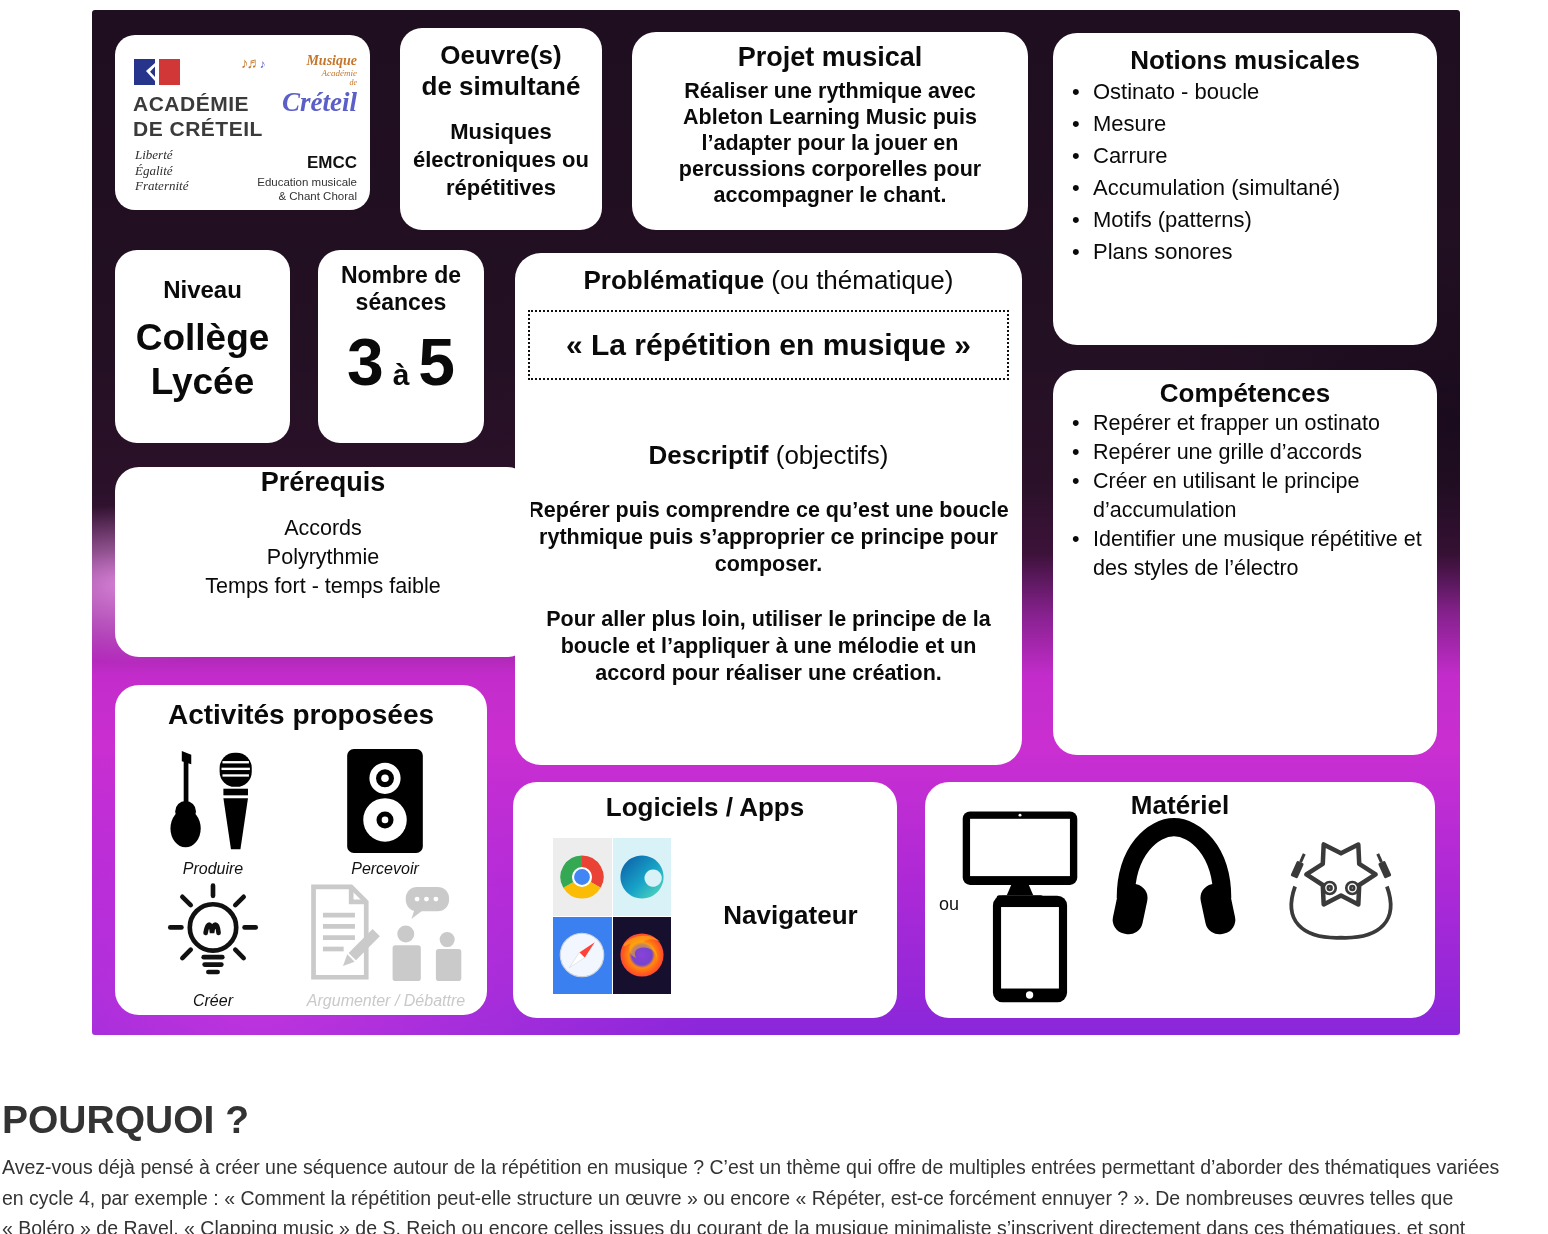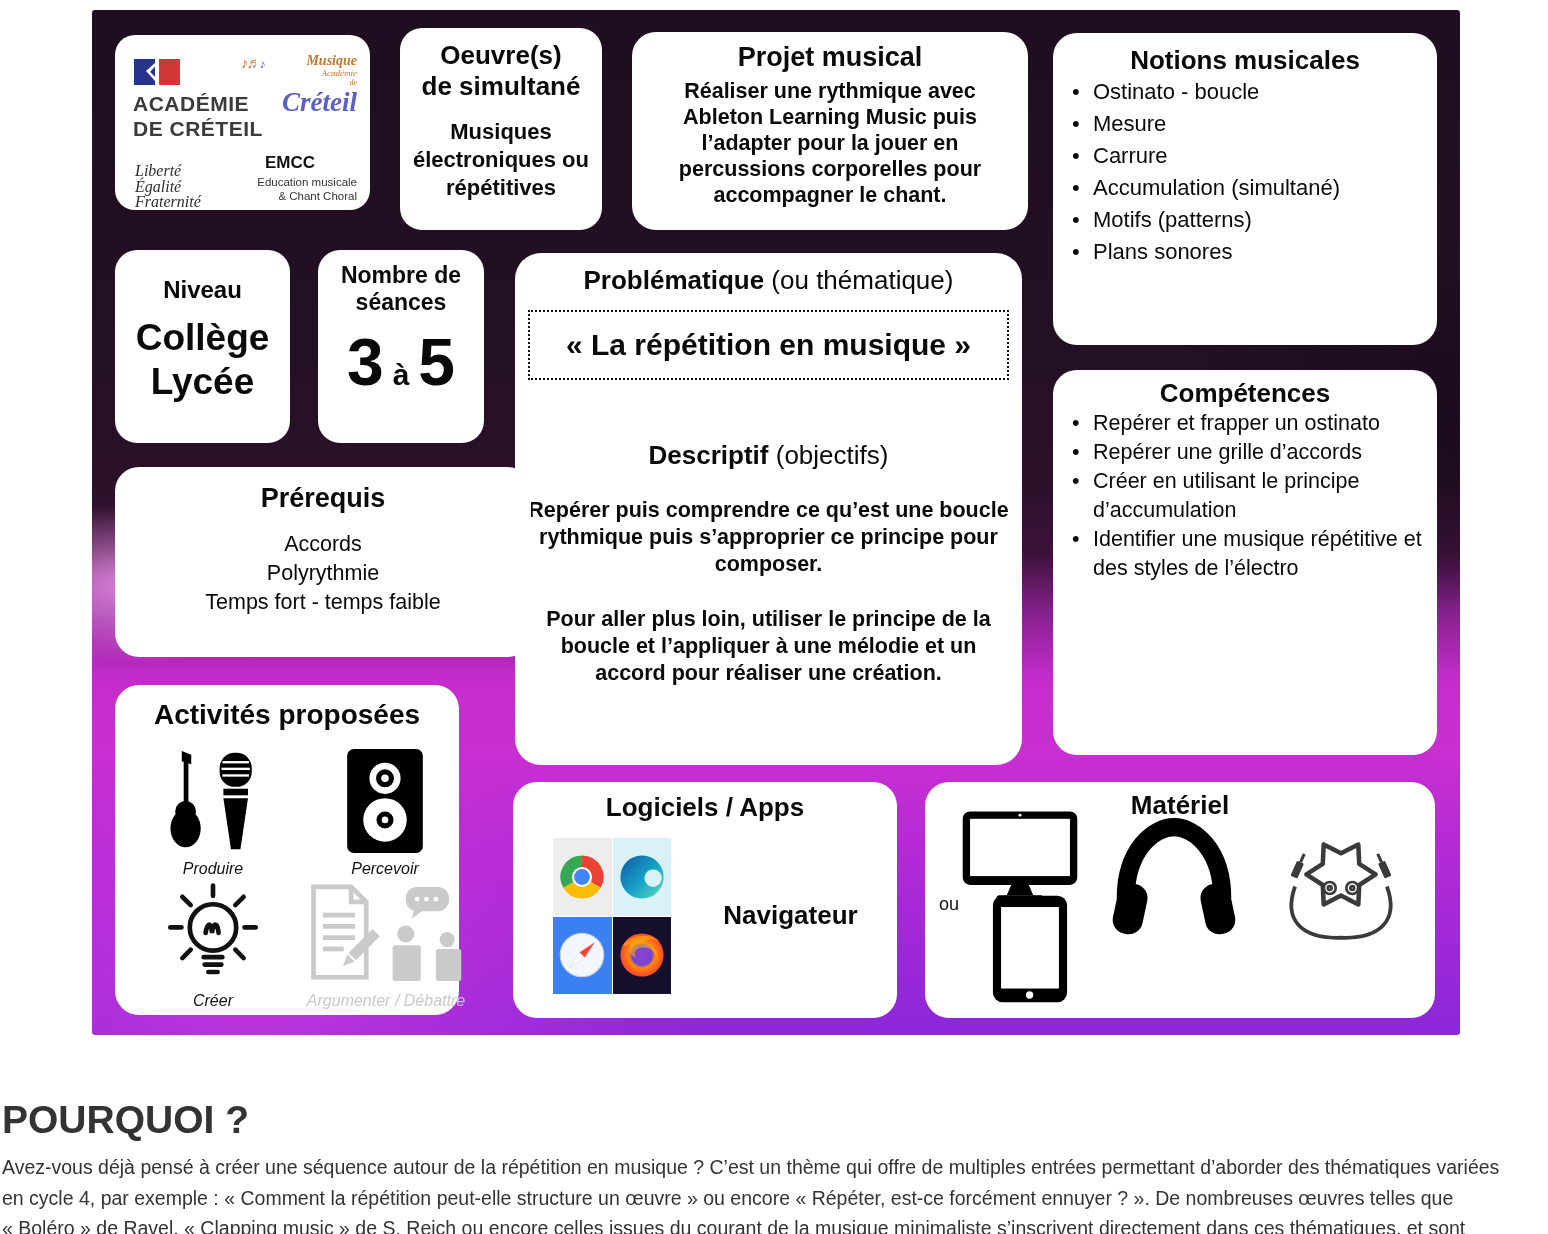--- a/index.html
+++ b/index.html
@@ -25,69 +25,69 @@
     box-sizing:border-box;text-align:center;
   }
   .card-title{font-weight:bold;}
   
   .logo-card{left:23px;top:25px;width:255px;height:175px;border-radius:20px;text-align:left;}
   .flag{position:absolute;left:19px;top:24px;width:46px;height:26px;}
   .flag .blue{position:absolute;left:0;top:0;width:21px;height:26px;background:#26348b;}
   .flag .red{position:absolute;left:25px;top:0;width:21px;height:26px;background:#d13737;}
   .flag .face{position:absolute;left:12px;top:4px;width:9px;height:18px;background:#fff;clip-path:polygon(100% 0,0 45%,100% 100%,100% 78%,45% 48%,100% 20%);}
   .academy-name{position:absolute;left:18px;top:56px;font-weight:bold;font-size:21px;line-height:25px;letter-spacing:.5px;color:#3b3b3b;}
-  .motto{position:absolute;left:20px;top:112px;font-family:"Liberation Serif","DejaVu Serif",serif;font-style:italic;font-size:16px;line-height:15.5px;color:#2e2e2e;margin-top:16px;}
+  .motto{position:absolute;left:20px;top:112px;font-family:"Liberation Serif","DejaVu Serif",serif;font-style:italic;font-size:13px;line-height:15.5px;color:#2e2e2e;}
   .music-logo{position:absolute;left:150px;top:18px;width:92px;text-align:right;font-family:"Liberation Serif","DejaVu Serif",serif;font-style:italic;}
   .music-logo .w1{font-size:14px;color:#c6762b;font-weight:bold;line-height:15px;}
   .music-logo .w2{font-size:9px;color:#c6762b;line-height:10px;}
   .music-logo .w3{font-size:8px;color:#c6762b;line-height:9px;}
   .music-logo .script{font-size:27px;color:#5b5fc7;font-weight:bold;line-height:30px;}
   .music-notes{position:absolute;left:-24px;top:2px;font-size:15px;color:#c6762b;font-style:normal;letter-spacing:-2px;}
   .music-notes .n2{color:#5b5fc7;font-size:12px;}
-  .emcc{position:absolute;left:150px;top:118px;width:92px;text-align:left;font-weight:bold;font-size:17px;color:#111;}
+  .emcc{position:absolute;left:150px;top:118px;width:92px;text-align:right;font-weight:bold;font-size:17px;color:#111;}
   .emcc-sub{position:absolute;left:118px;top:140px;width:124px;text-align:right;font-size:11.5px;line-height:14px;color:#333;}
   
   .oeuvre-card{left:308px;top:18px;width:202px;height:202px;border-radius:22px;padding-top:12px;}
   .oeuvre-card .card-title{font-size:26px;line-height:31px;}
   .oeuvre-card .body{font-weight:bold;font-size:22px;line-height:28px;margin-top:16px;padding:0 4px;}
   .projet-card{left:540px;top:22px;width:396px;height:198px;border-radius:24px;padding-top:10px;}
   .projet-card .card-title{font-size:27px;}
   .projet-card .body{font-weight:bold;font-size:21.5px;line-height:26px;margin-top:5px;padding:0 20px;}
   .notions-card{left:961px;top:23px;width:384px;height:312px;padding-top:12px;}
   .notions-card .card-title{font-size:26px;}
   .notions-card ul{margin-top:44px;text-align:left;font-size:22px;line-height:32px;}
   .niveau-card{left:23px;top:240px;width:175px;height:193px;border-radius:22px;padding-top:26px;}
   .niveau-card .card-title{font-size:24px;}
   .niveau-card .big{font-weight:bold;font-size:37px;line-height:44px;margin-top:12px;}
   .seances-card{left:226px;top:240px;width:166px;height:193px;border-radius:22px;padding-top:12px;}
   .seances-card .card-title{font-size:23px;line-height:27px;}
   .seances-row{display:flex;justify-content:center;align-items:baseline;gap:9px;margin-top:8px;}
   .seances-row .big{font-weight:bold;font-size:66px;}
   .seances-row .mid{font-weight:bold;font-size:30px;}
-  .prerequis-card{left:23px;top:457px;width:416px;height:190px;padding-top:16px;}
+  .prerequis-card{left:23px;top:457px;width:416px;height:190px;padding-top:0;}
   .prerequis-card .card-title{font-size:27px;}
   .prerequis-card .plain-list{margin-top:16px;font-size:21.5px;line-height:29px;}
   
   .problematique-card{left:423px;top:243px;width:507px;height:512px;border-radius:26px;padding-top:12px;}
   .problematique-card .card-title{font-size:26px;}
   .title-rest{font-weight:normal;}
   .quote-box{border:2px dotted #111;margin:14px 13px 0 13px;padding:16px 4px;font-weight:bold;font-size:30px;}
   .descriptif{margin-top:60px;font-size:26px;}
   .problematique-card .body{font-weight:bold;font-size:21.5px;line-height:27px;padding:0 10px;}
   .problematique-card .body.p1{margin-top:26px;}
   .problematique-card .body.p2{margin-top:28px;}
   
   .competences-card{left:961px;top:360px;width:384px;height:385px;padding-top:8px;}
   .competences-card .card-title{font-size:26px;}
   .competences-card ul{margin-top:10px;text-align:left;font-size:21.5px;line-height:29px;}
   ul.bullets{margin:0;padding:0 8px 0 40px;list-style:none;}
   ul.bullets li{position:relative;}
   ul.bullets li::before{content:"\2022";position:absolute;left:-21px;}
   
-  .activites-card{left:23px;top:675px;width:344px;height:330px;padding-top:14px;}
+  .activites-card{left:23px;top:675px;width:372px;height:330px;padding-top:14px;}
   .activites-card .card-title{font-size:28px;}
   .act-grid{position:absolute;left:0;top:58px;width:100%;height:262px;}
   .act-cell{position:absolute;text-align:center;}
   .act-label{font-style:italic;font-size:16px;color:#111;margin-top:3px;}
   .act-label.gray{color:#c9c9c9;}
   .c-produire{left:28px;top:6px;width:140px;}
   .c-percevoir{left:200px;top:6px;width:140px;}
   .c-creer{left:28px;top:138px;width:140px;}
   .c-argumenter{left:186px;top:138px;width:170px;}
   

